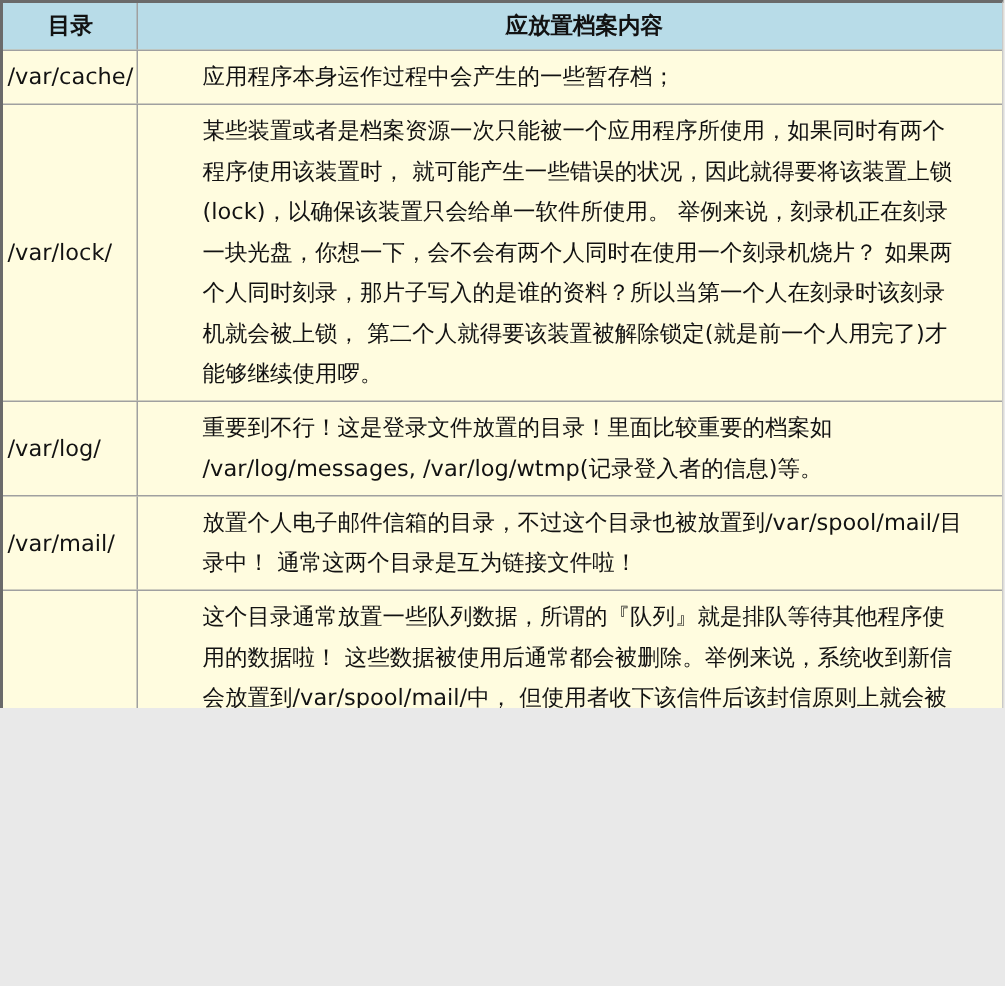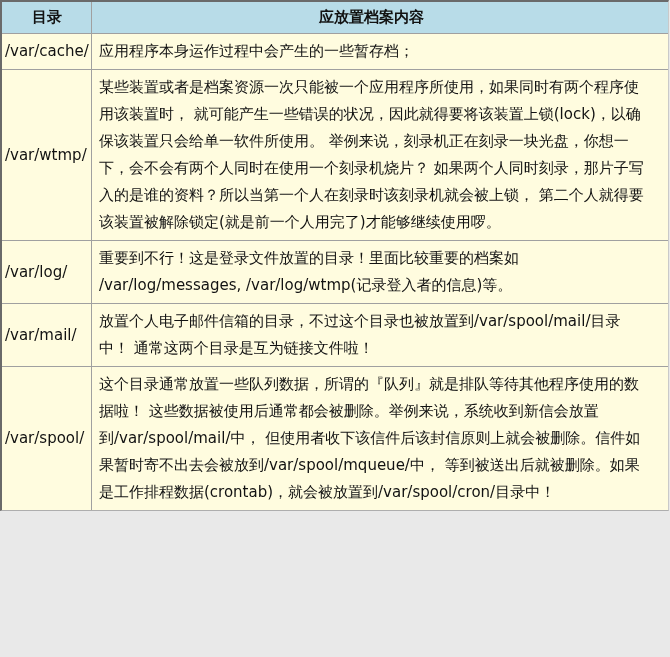--- a/index.html
+++ b/index.html
@@ -4,21 +4,21 @@
 <style>
   html, body {
     margin: 0;
     padding: 0;
     width: 670px;
     background: #e9e9e9;
     font-family: "DejaVu Sans", "Liberation Sans", sans-serif;
   }
   .page {
     width: 670px;
-    height: 657px;
+    height: 472px;
     background: #e9e9e9;
     overflow: hidden;
   }
   .var-table {
     width: 666px;
     border-top: 2px solid #6a6a6a;
     border-left: 2px solid #6a6a6a;
     border-right: 1px solid #c9c9c9;
     border-bottom: 1px solid #aeaeae;
     background: #fffcdf;
@@ -46,20 +46,21 @@
     display: flex;
     align-items: center;
     padding: 4px 2px 4px 3px;
     word-break: break-all;
     text-align: center;
   }
   .desc-cell {
     flex: 1 1 auto;
     padding: 4px 24px 4px 7px;
     word-break: break-word;
+    margin-left: 36px;
   }
   .header-row {
     background: #b8dce8;
     font-weight: bold;
     line-height: 23px;
   }
   .header-row .dir-cell,
   .header-row .desc-cell {
     justify-content: center;
     text-align: center;
@@ -82,21 +83,21 @@
 
     <div class="row">
       <div class="cell dir-cell">/var/cache/</div>
       <div class="cell desc-cell">应用程序本身运作过程中会产生的一些暂存档；</div>
     </div>
 
     <div class="row merged-up">
     </div>
 
     <div class="row">
-      <div class="cell dir-cell">/var/wtmp/</div>
+      <div class="cell dir-cell">/var/lock/</div>
       <div class="cell desc-cell">某些装置或者是档案资源一次只能被一个应用程序所使用，如果同时有两个程序使用该装置时， 就可能产生一些错误的状况，因此就得要将该装置上锁(lock)，以确保该装置只会给单一软件所使用。 举例来说，刻录机正在刻录一块光盘，你想一下，会不会有两个人同时在使用一个刻录机烧片？ 如果两个人同时刻录，那片子写入的是谁的资料？所以当第一个人在刻录时该刻录机就会被上锁， 第二个人就得要该装置被解除锁定(就是前一个人用完了)才能够继续使用啰。</div>
     </div>
 
     <div class="row">
       <div class="cell dir-cell">/var/log/</div>
       <div class="cell desc-cell">重要到不行！这是登录文件放置的目录！里面比较重要的档案如 /var/log/messages, /var/log/wtmp(记录登入者的信息)等。</div>
     </div>
 
     <div class="row">
       <div class="cell dir-cell">/var/mail/</div>

